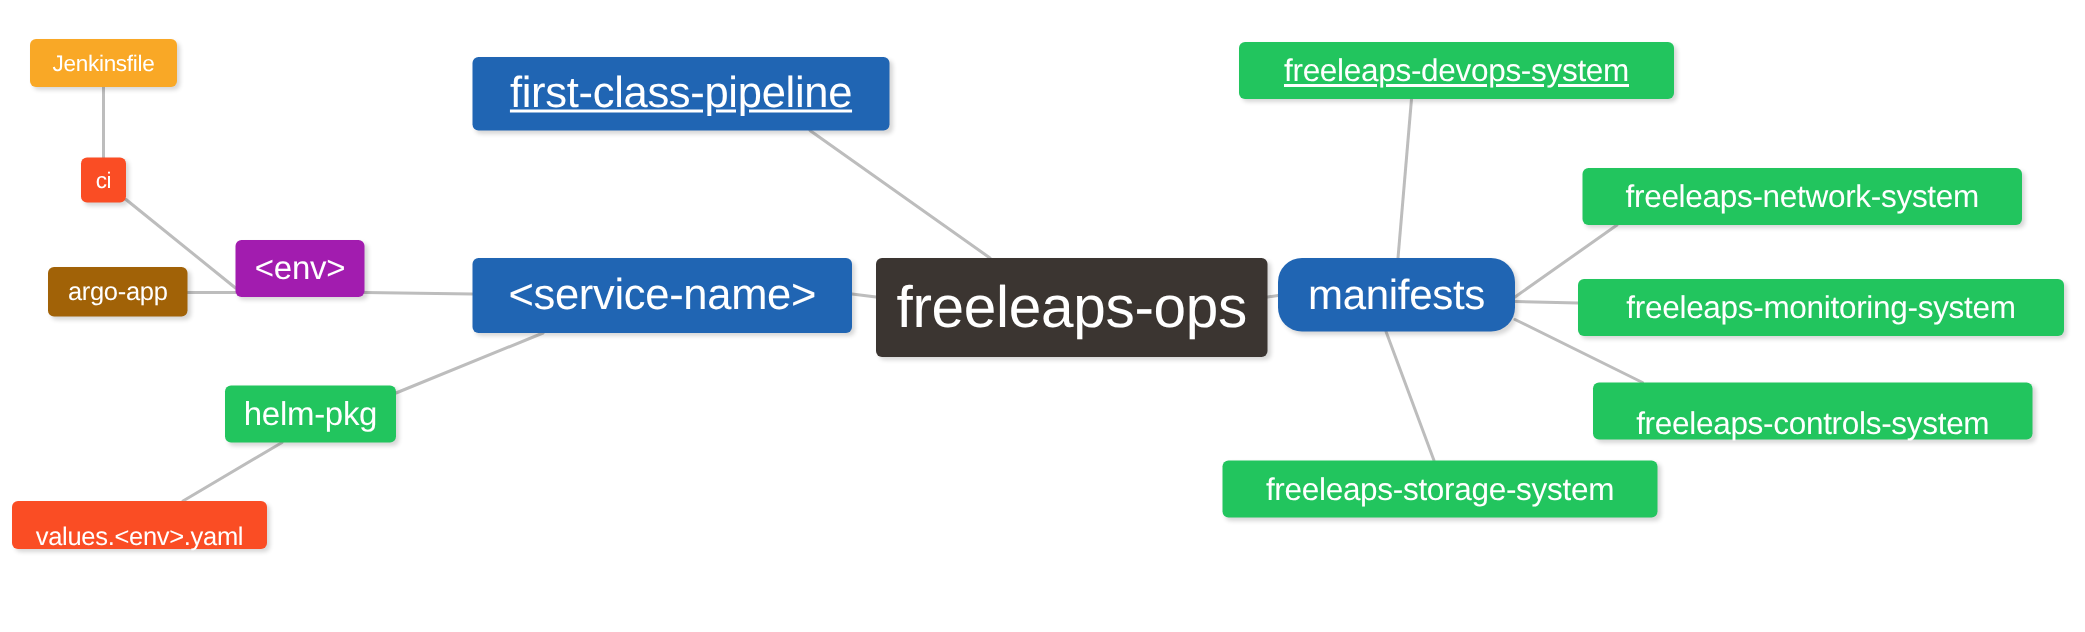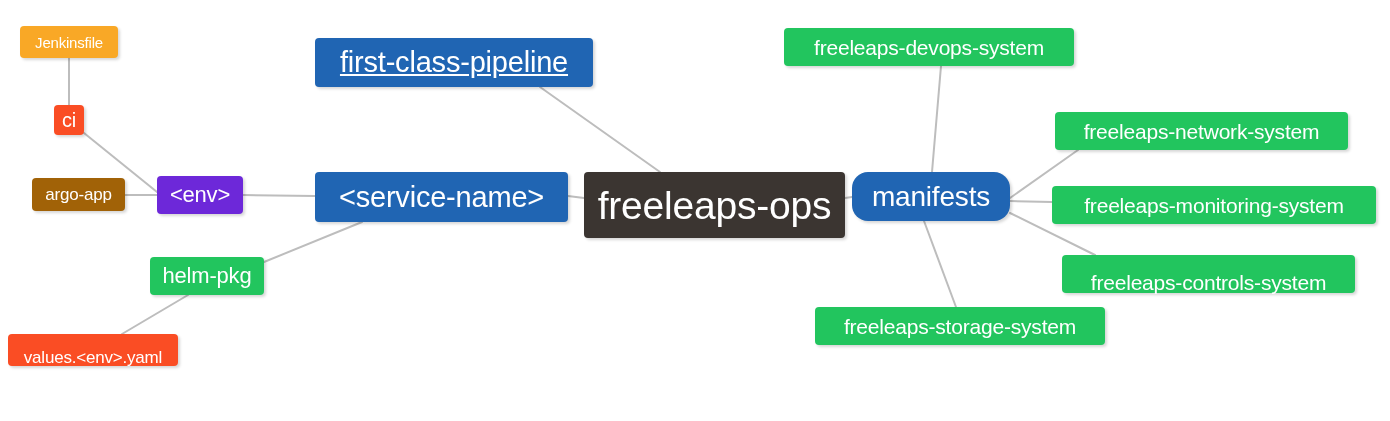--- a/index.html
+++ b/index.html
@@ -57,48 +57,48 @@
       <line x1="932" y1="172" x2="941" y2="66" stroke="#bdbdbd" stroke-width="2" stroke-linecap="round"></line>
       <line x1="1010" y1="198" x2="1078" y2="150" stroke="#bdbdbd" stroke-width="2" stroke-linecap="round"></line>
       <line x1="1010" y1="201" x2="1052" y2="202" stroke="#bdbdbd" stroke-width="2" stroke-linecap="round"></line>
       <line x1="1010" y1="213" x2="1095" y2="255" stroke="#bdbdbd" stroke-width="2" stroke-linecap="round"></line>
       <line x1="924" y1="221" x2="956" y2="307" stroke="#bdbdbd" stroke-width="2" stroke-linecap="round"></line>
     </svg>
   <div id="node-layer">
       <div class="node" style="left: 20px; top: 26px; width: 98px; height: 32px; background: rgb(249, 168, 38); font-size: 15px;">
         <span>Jenkinsfile</span>
       </div>
-      <div class="node" style="left: 54px; top: 105px; width: 30px; height: 30px; background: rgb(250, 77, 36); font-size: 20px;">
+      <div class="node" style="left: 54px; top: 105px; width: 30px; height: 30px; background: rgb(250, 77, 36); font-size: 15px;">
         <span>ci</span>
       </div>
       <div class="node" style="left: 32px; top: 178px; width: 93px; height: 33px; background: #a16207; font-size: 17px;">
         <span>argo-app</span>
       </div>
-      <div class="node" style="left: 157px; top: 176px; width: 86px; height: 38px; background: #6d28d9; font-size: 22px;">
+      <div class="node" style="left: 157px; top: 160px; width: 86px; height: 38px; background: #a21caf; font-size: 22px;">
         <span>&lt;env&gt;</span>
       </div>
       <div class="node" style="left: 150px; top: 257px; width: 114px; height: 38px; background: rgb(34, 197, 94); font-size: 22px; text-align: right;">
         <span>helm-pkg</span>
       </div>
       <div class="node" style="left: 8px; top: 334px; width: 170px; height: 32px; background: rgb(250, 77, 36); font-size: 17px; align-items: flex-end;">
         <span>values.&lt;env&gt;.yaml</span>
       </div>
       <div class="node" style="left: 315px; top: 38px; width: 278px; height: 49px; background: rgb(32, 101, 179); font-size: 29px; text-decoration: underline;">
         <span>first-class-pipeline</span>
       </div>
       <div class="node" style="left: 315px; top: 172px; width: 253px; height: 50px; background: rgb(32, 101, 179); font-size: 29px;">
         <span>&lt;service-name&gt;</span>
       </div>
       <div class="node" style="left: 584px; top: 172px; width: 261px; height: 66px; background: rgb(59, 53, 49); font-size: 39px;">
         <span>freeleaps-ops</span>
       </div>
       <div class="node" style="left: 852px; top: 172px; width: 158px; height: 49px; background: rgb(32, 101, 179); font-size: 28px; border-radius: 16px;">
         <span>manifests</span>
       </div>
-      <div class="node" style="left: 784px; top: 28px; width: 290px; height: 38px; background: rgb(34, 197, 94); font-size: 21px;">
+      <div class="node" style="left: 826px; top: 28px; width: 290px; height: 38px; background: rgb(34, 197, 94); font-size: 21px; text-decoration: underline;">
         <span>freeleaps-devops-system</span>
       </div>
       <div class="node" style="left: 1055px; top: 112px; width: 293px; height: 38px; background: rgb(34, 197, 94); font-size: 21px;">
         <span>freeleaps-network-system</span>
       </div>
       <div class="node" style="left: 1052px; top: 186px; width: 324px; height: 38px; background: rgb(34, 197, 94); font-size: 21px;">
         <span>freeleaps-monitoring-system</span>
       </div>
       <div class="node" style="left: 1062px; top: 255px; width: 293px; height: 38px; background: rgb(34, 197, 94); font-size: 21px; align-items: flex-end;">
         <span>freeleaps-controls-system</span>

